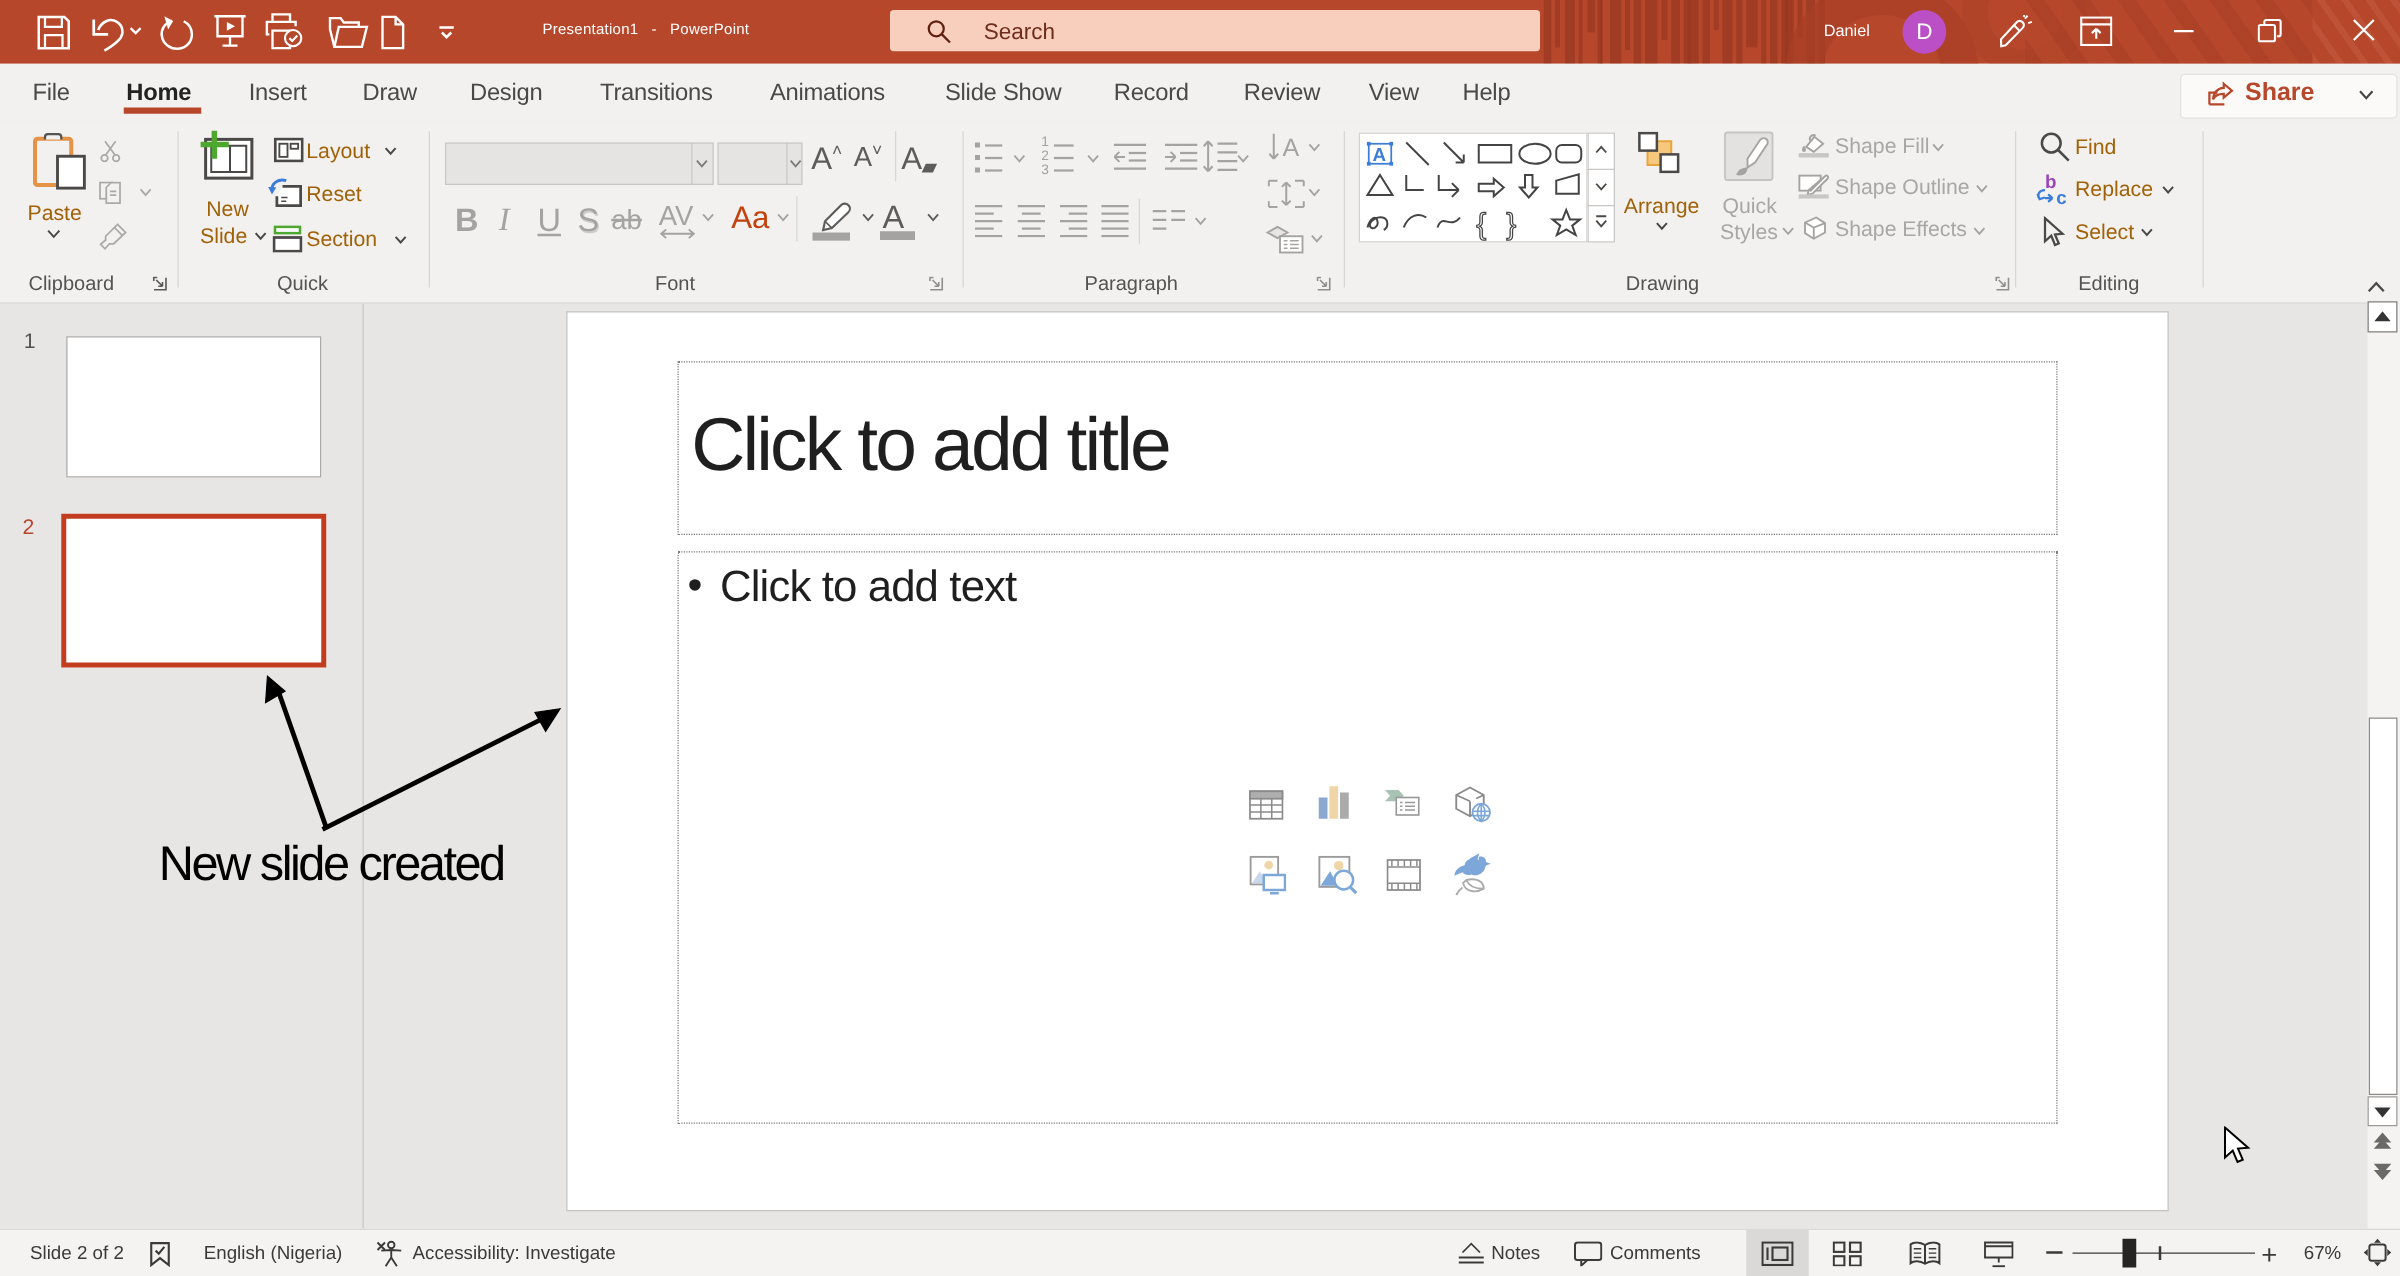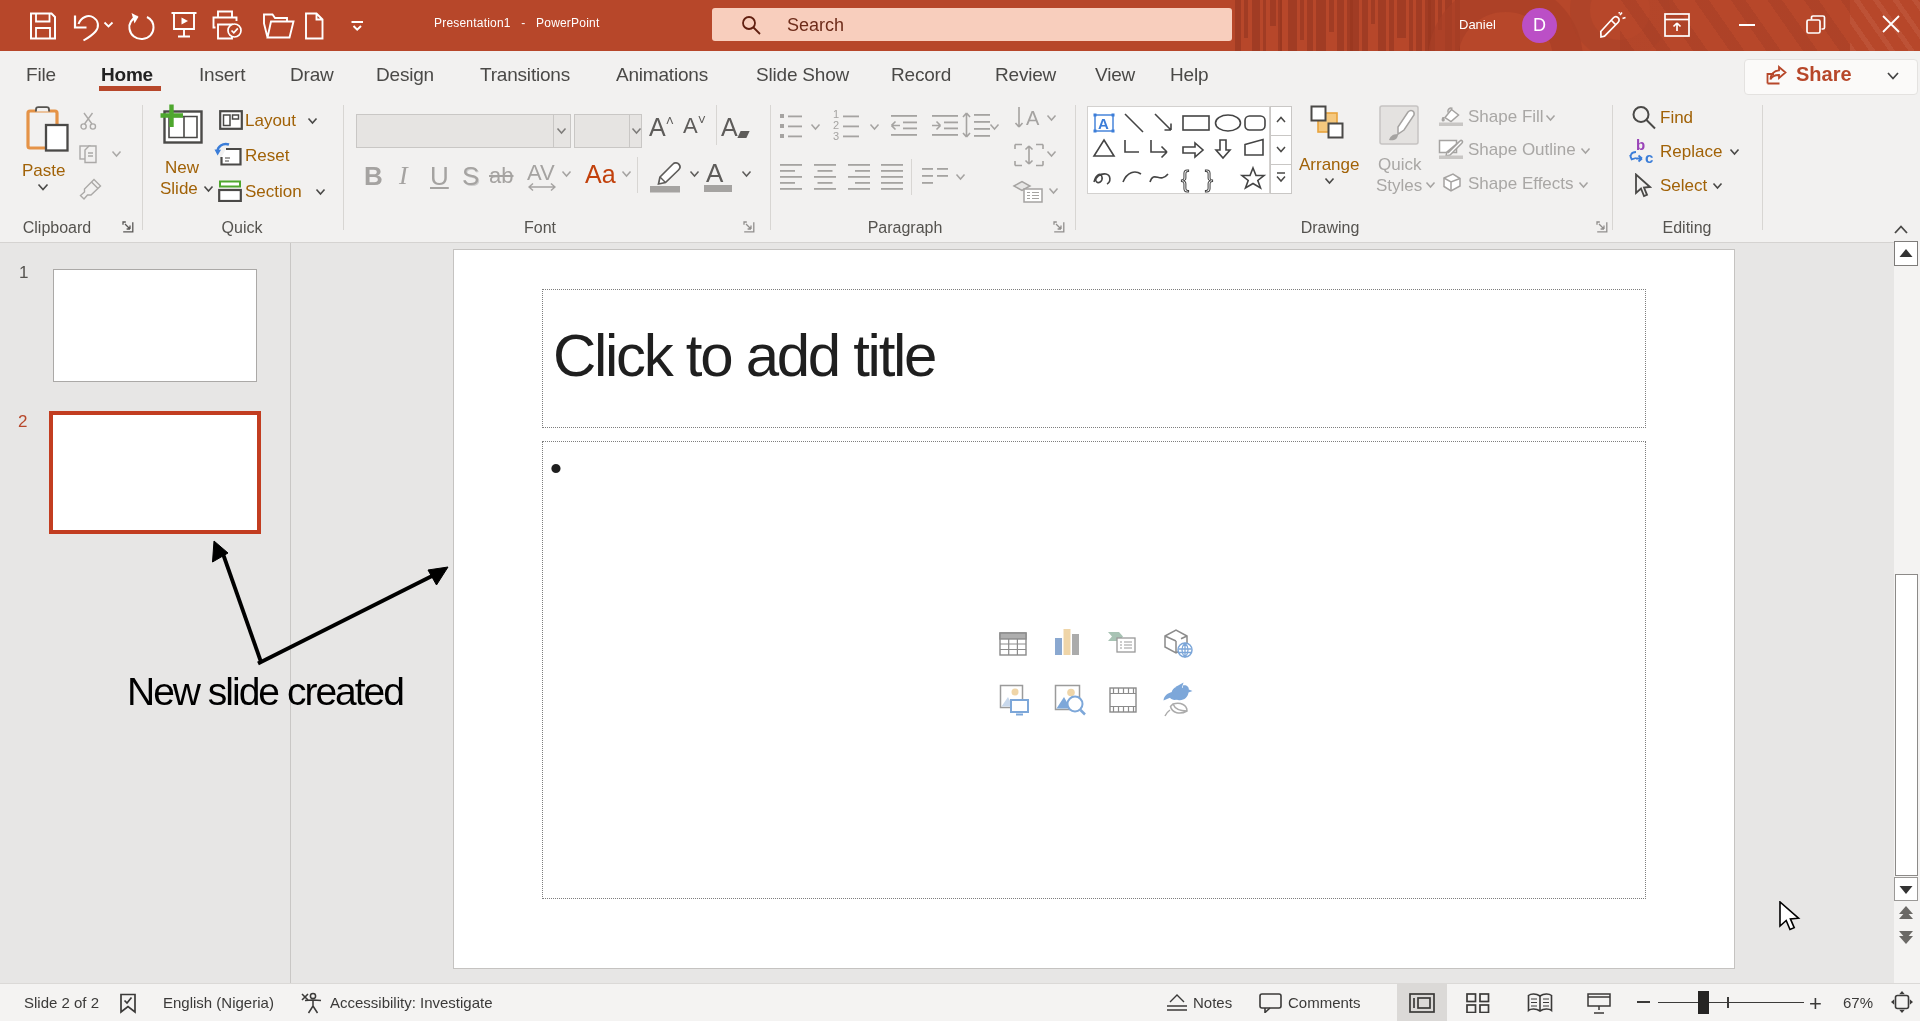--- a/index.html
+++ b/index.html
@@ -516,20 +516,21 @@
     <div id="vdivider"></div>
     <div class="abs" style="left:19px;top:20px;font-size:17px;color:#55534F">1</div>
     <div class="abs" style="left:53px;top:26px;width:204px;height:113px;background:#fff;border:1px solid #ABA9A7"></div>
     <div class="abs" style="left:18px;top:169px;font-size:17px;color:#B7472A">2</div>
     <div class="abs" style="left:49px;top:168px;width:212px;height:123px;background:#fff;border:4.5px solid #C23D20"></div>
     <div id="slide">
       <div class="ph" style="left:88px;top:39px;width:1104px;height:139px"></div>
       <div class="abs" style="left:99px;top:71px;font-size:60px;letter-spacing:-2.3px;color:#1f1f1f">Click to add title</div>
       <div class="ph" style="left:88px;top:191px;width:1104px;height:458px"></div>
       <div class="abs" style="left:96px;top:199px;font-size:34px;color:#1f1f1f">•</div>
+        <div class="abs" style="left:122px;top:200px;font-size:35px;letter-spacing:-0.7px;color:#1f1f1f">Click to add text</div>
 
       <svg class="abs" style="left:545px;top:380px" width="28" height="28" viewBox="0 0 28 28">
         <rect x="1" y="3" width="26" height="22" fill="#fff" stroke="#8B8B8B" stroke-width="1.4"></rect>
         <rect x="1" y="3" width="26" height="6" fill="#AEAEAE" stroke="#8B8B8B" stroke-width="1.4"></rect>
         <path d="M1 14 L27 14 M1 19.5 L27 19.5 M9.7 9 L9.7 25 M18.4 9 L18.4 25" stroke="#8B8B8B" stroke-width="1.2"></path>
       </svg>
       <svg class="abs" style="left:599px;top:378px" width="28" height="30" viewBox="0 0 28 30">
         <rect x="2" y="10" width="7" height="17" fill="#8AA8D0"></rect>
         <rect x="10.5" y="1" width="7" height="26" fill="#EFD5A8"></rect>
         <rect x="19" y="6" width="7" height="21" fill="#ABABAB"></rect>

